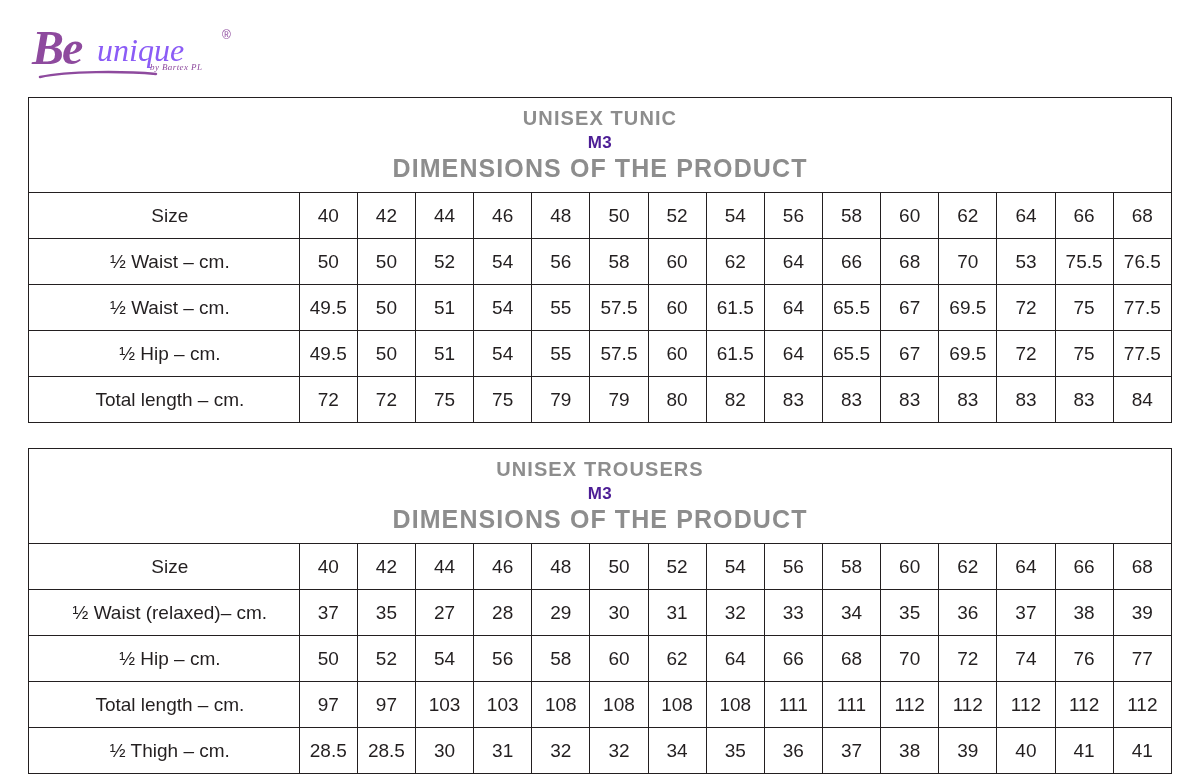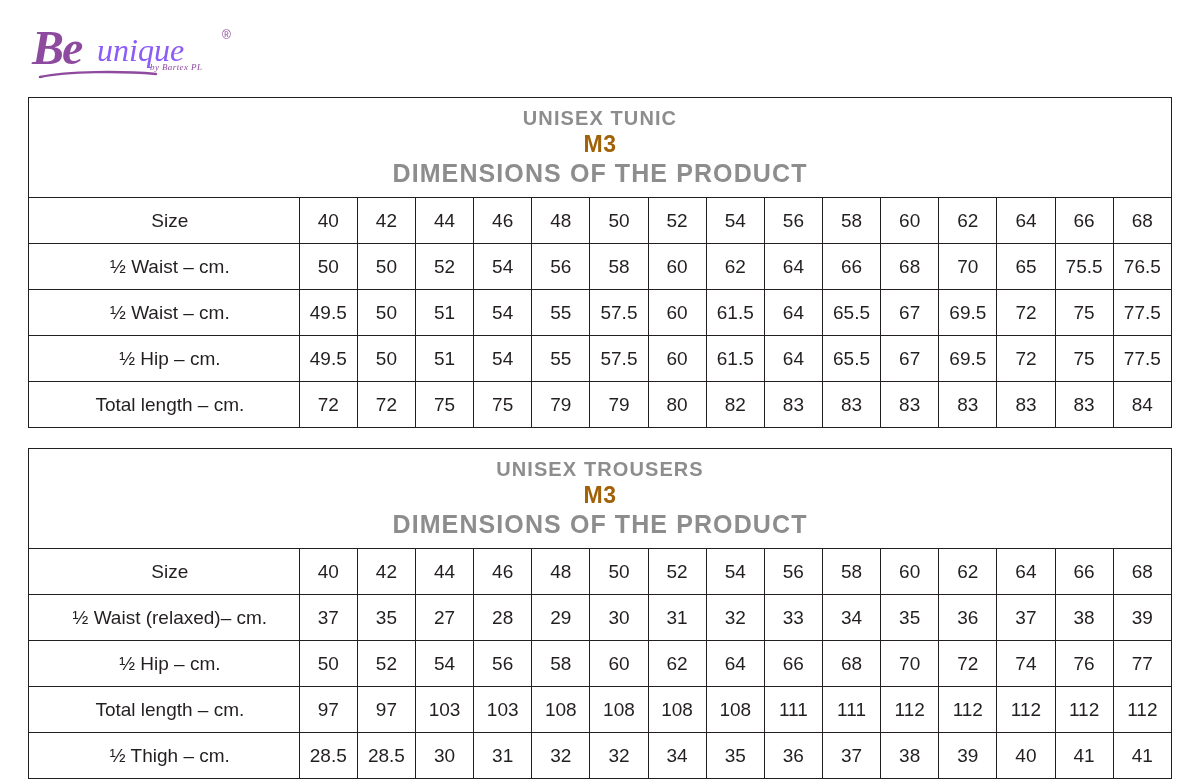--- a/index.html
+++ b/index.html
@@ -105,23 +105,23 @@
   }
   .chart .title-cell.mid { border-top: none; padding: 1px 0 0 0; }
   .chart .title-cell.last { border-top: none; padding: 1px 0 9px 0; }
   .t-title {
     font-size: 20px;
     font-weight: bold;
     color: #8d8d8d;
     letter-spacing: 1.1px;
   }
   .t-model {
-    font-size: 23px;
-    font-weight: bold;
-    color: #a16207;
+    font-size: 17px;
+    font-weight: bold;
+    color: #4c1d95;
     letter-spacing: 0.5px;
   }
   .t-sub {
     font-size: 25px;
     font-weight: bold;
     color: #8d8d8d;
     letter-spacing: 1.1px;
   }
 
   .row-head {
@@ -219,21 +219,21 @@
         <td>52</td>
         <td>54</td>
         <td>56</td>
         <td>58</td>
         <td>60</td>
         <td>62</td>
         <td>64</td>
         <td>66</td>
         <td>68</td>
         <td>70</td>
-        <td>65</td>
+        <td>53</td>
         <td>75.5</td>
         <td>76.5</td>
       </tr>
       <tr>
         <td class="row-head">½ Waist – cm.</td>
         <td>49.5</td>
         <td>50</td>
         <td>51</td>
         <td>54</td>
         <td>55</td>

